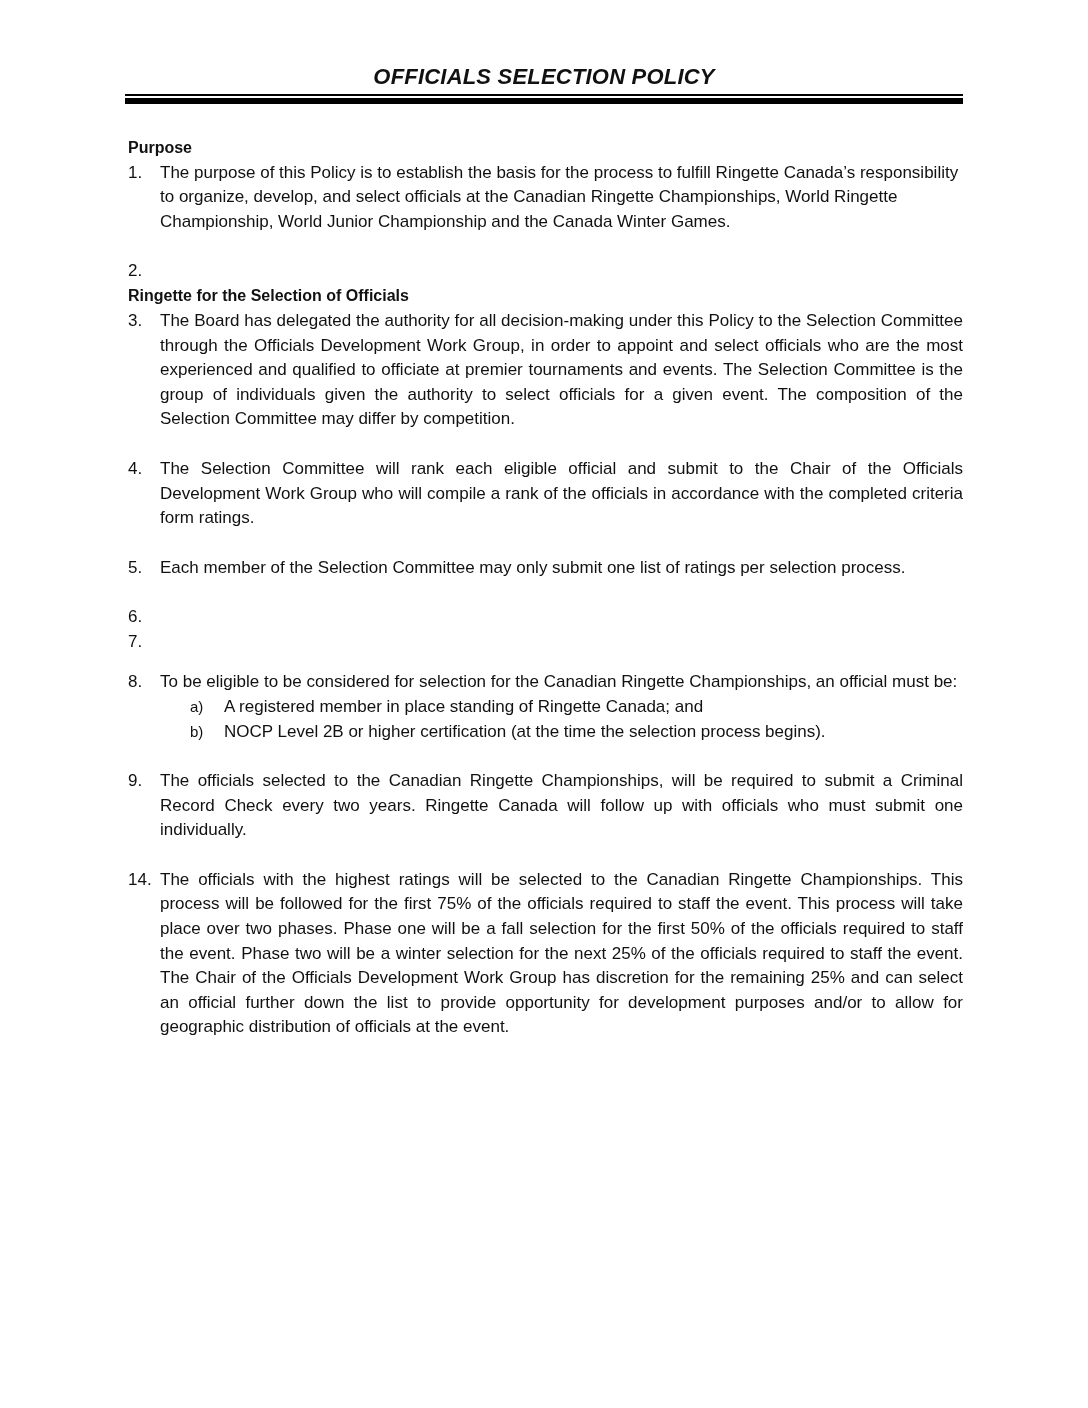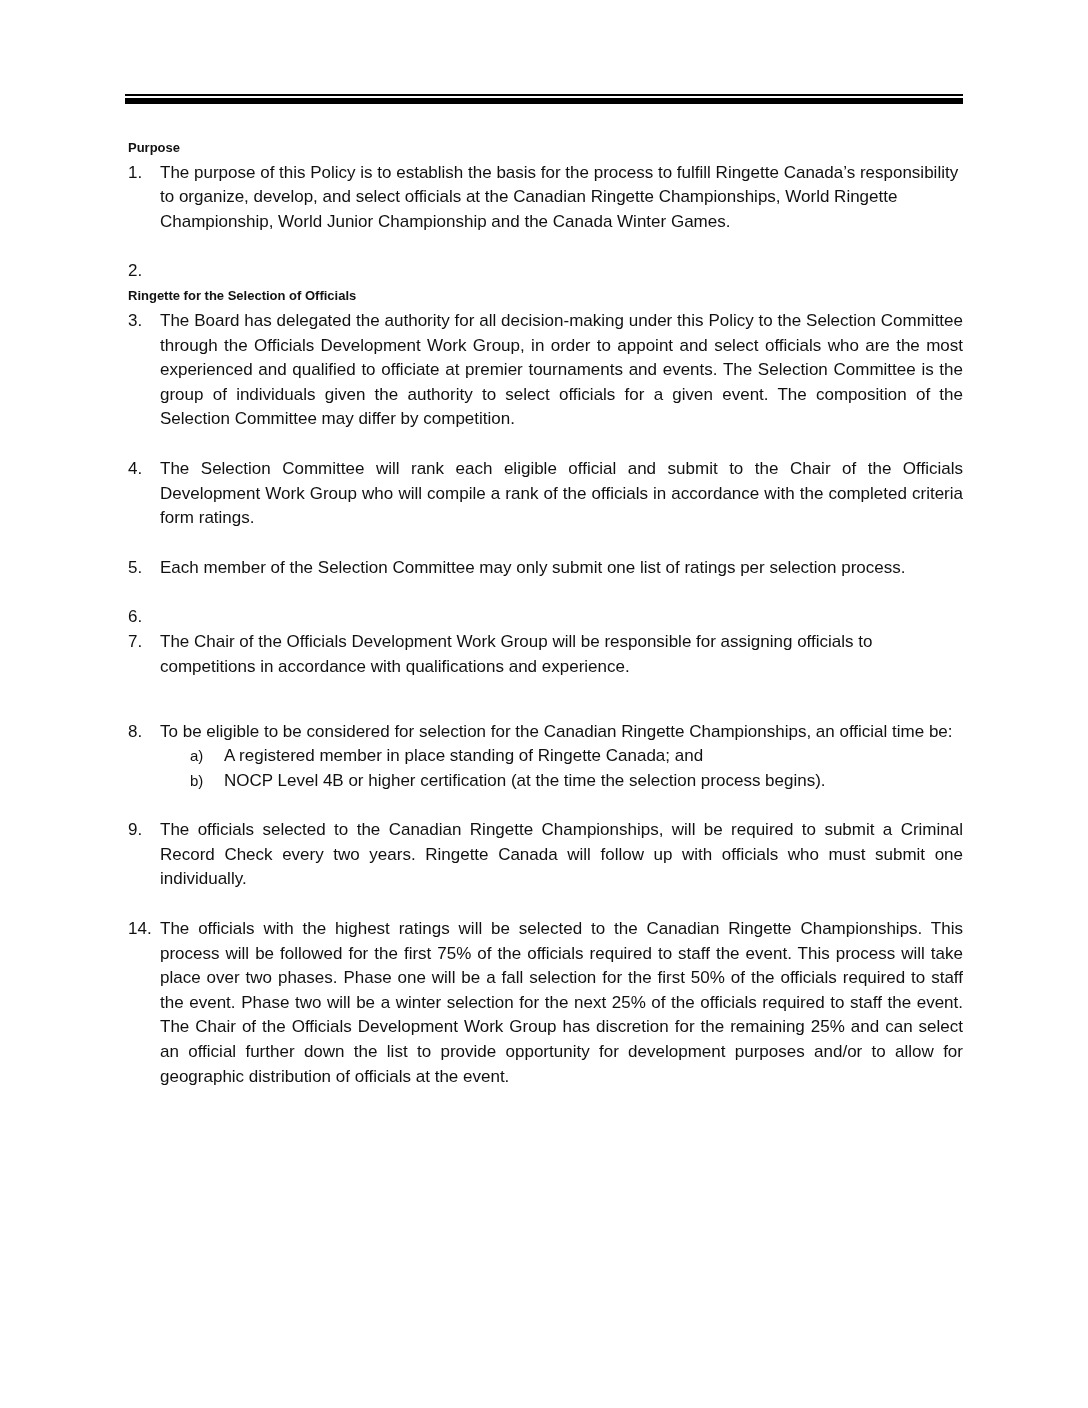--- a/index.html
+++ b/index.html
@@ -4,35 +4,36 @@
 <style>
   html, body { margin: 0; padding: 0; background: #ffffff; }
   body { width: 1088px; height: 1408px; position: relative; overflow: hidden;
          font-family: "Liberation Sans", sans-serif; color: #111; }
   .page { position: absolute; left: 0; top: 0; width: 1088px; height: 1408px; }
   .title { position: absolute; top: 64px; left: 125px; width: 838px; text-align: center;
            font-weight: bold; font-style: italic; font-size: 22px; letter-spacing: 0.2px; }
   .rule-thin { position: absolute; top: 94px; left: 125px; width: 838px; height: 2px; background: #000; }
   .rule-thick { position: absolute; top: 98px; left: 125px; width: 838px; height: 6px; background: #000; }
   .content { position: absolute; top: 136px; left: 128px; width: 835px; font-size: 17px; line-height: 24.6px; }
-  .heading { font-weight: bold; font-size: 13px; margin: 0; }
+  .heading { font-weight: bold; font-size: 16px; margin: 0; }
   .item { position: relative; padding-left: 32px; margin: 0; }
   .item .num { position: absolute; left: 0; top: 0; }
   .item.wide { width: 900px; }
   .just { text-align: justify; }
   .sub { position: relative; padding-left: 96px; }
   .sub .letter { position: absolute; left: 62px; font-size: 15px; }
   .gap-s { height: 25px; }
   .gap-m { height: 25px; }
   .gap-l { height: 40px; }
 </style>
 </head>
 <body>
 
 <div class="page">
+  <div class="title">OFFICIALS SELECTION POLICY</div>
   <div class="rule-thin"></div>
   <div class="rule-thick"></div>
 
   <div class="content">
     <p class="heading">Purpose</p>
     <p class="item">
       <span class="num">1.</span>
       <span>The purpose of this Policy is to establish the basis for the process to fulfill Ringette Canada’s responsibility to organize, develop, and select officials at the Canadian Ringette Championships, World Ringette Championship, World Junior Championship and the Canada Winter Games.</span>
     </p>
     <div class="gap-s"></div>
@@ -57,35 +58,34 @@
       <span class="num">5.</span>
       <span>Each member of the Selection Committee may only submit one list of ratings per selection process.</span>
     </p>
     <div class="gap-m"></div>
     <p class="item" style="width:770px">
       <span class="num">6.</span>
     </p>
     <div class="gap-m"></div>
     <p class="item" style="width:790px">
       <span class="num">7.</span>
-      <span>The Chair of the Officials Development Work Group will be responsible for assigning officials to competitions in accordance with qualifications and experience.</span>
     </p>
     <div class="gap-l"></div>
 
     <p class="item">
       <span class="num">8.</span>
-      <span>To be eligible to be considered for selection for the Canadian Ringette Championships, an official time be:</span>
+      <span>To be eligible to be considered for selection for the Canadian Ringette Championships, an official must be:</span>
     </p>
     <p class="sub" style="margin:0">
       <span class="letter">a)</span>
       <span>A registered member in place standing of Ringette Canada; and</span>
     </p>
     <p class="sub" style="margin:0">
       <span class="letter">b)</span>
-      <span>NOCP Level 4B or higher certification (at the time the selection process begins).</span>
+      <span>NOCP Level 2B or higher certification (at the time the selection process begins).</span>
     </p>
     <div class="gap-m"></div>
     <p class="item just">
       <span class="num">9.</span>
       <span>The officials selected to the Canadian Ringette Championships, will be required to submit a Criminal Record Check every two years. Ringette Canada will follow up with officials who must submit one individually.</span>
     </p>
     <div class="gap-m"></div>
     <p class="item just">
       <span class="num">14.</span>
       <span>The officials with the highest ratings will be selected to the Canadian Ringette Championships. This process will be followed for the first 75% of the officials required to staff the event. This process will take place over two phases. Phase one will be a fall selection for the first 50% of the officials required to staff the event. Phase two will be a winter selection for the next 25% of the officials required to staff the event. The Chair of the Officials Development Work Group has discretion for the remaining 25% and can select an official further down the list to provide opportunity for development purposes and/or to allow for geographic distribution of officials at the event.</span>

